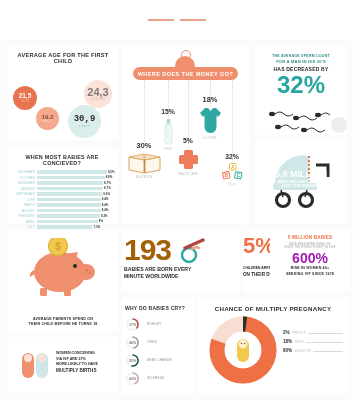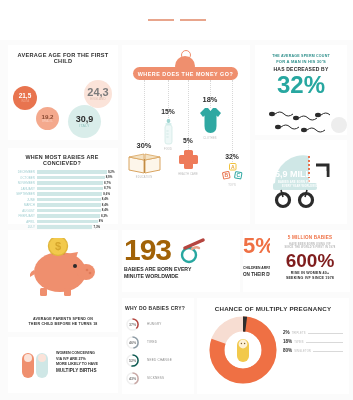--- a/index.html
+++ b/index.html
@@ -82,21 +82,21 @@
     <div class="bub" style="left:76px;top:35px;width:28px;height:28px;background:#fbe3d9;">
       <b style="font-size:11px;color:#7b7b7b;">24,3</b>
       <i style="font-size:2.9px;color:#d9b9ab;margin-top:.6px;">ENGLAND</i>
     </div>
 
     <div class="bub" style="left:28px;top:62px;width:23px;height:23px;background:#f4a98d;">
       <b style="font-size:6.2px;color:#8a4a33;">19,2</b>
       <i style="font-size:2.8px;color:#fbd3c4;margin-top:.5px;">BRAZIL</i>
     </div>
 
-    <div class="bub" style="left:60px;top:60px;width:33px;height:33px;background:#d9edea;">
+    <div class="bub" style="left:60px;top:60px;width:33px;height:33px;background:#d9edea;font-family:Liberation Mono, monospace;">
       <b style="font-size:9px;color:#2d2d2d;">30,9</b>
       <i style="font-size:3.6px;color:#8fc4bf;margin-top:.8px;">ITALY</i>
     </div>
   </div>
 
   <div class="card" style="left:8px;top:148px;width:110px;height:76px;padding:6px 5px 0 3px;">
     <div class="ctitle" style="font-size:5.4px;margin-bottom:4px;">WHEN MOST BABIES ARE CONCIEVED?</div>
     <div id="barlist">
         <div class="barrow">
           <div class="barlbl">DECEMBER</div>
@@ -339,21 +339,21 @@
       <path d="M8.5 4.2 L8.5 8.5 L11.4 10.2" stroke="#cfe7e6" stroke-width="1.4" fill="none"></path>
     </svg>
     <div style="position:absolute;left:0;top:36px;font-size:3.4px;font-weight:bold;color:#2b2b2b;white-space:nowrap;">CHILDREN ARRIVE EXACTLY</div>
     <div style="position:absolute;left:0;top:42px;font-size:4.6px;font-weight:bold;color:#2b2b2b;white-space:nowrap;">ON THEIR DUE DATE</div>
   </div>
 
   <div class="card" style="left:270px;top:230px;width:80px;height:62px;padding-top:5px;">
     <div class="smallcap" style="font-size:4.6px;color:#ef7044;">5 MILLION BABIES</div>
     <div class="smallcap" style="font-size:2.6px;color:#b8b8b8;margin-top:1px;">HAVE BEEN BORN USING IVF</div>
     <div class="smallcap" style="font-size:2.6px;color:#b8b8b8;">SINCE THE WORLD'S FIRST IN 1978</div>
-    <div class="bignum" style="font-size:19px;color:#7f1d1d;margin-top:2px;">600%</div>
+    <div class="bignum" style="font-size:14px;color:#a21caf;margin-top:2px;">600%</div>
     <div class="smallcap" style="font-size:3.6px;color:#2b2b2b;margin-top:1px;">RISE IN WOMEN 40+</div>
     <div class="smallcap" style="font-size:3.6px;color:#2b2b2b;">SEEKING IVF SINCE 1978</div>
   </div>
 
   <div class="card" style="left:122px;top:298px;width:72px;height:96px;padding:7px 0 0 3px;">
     <div class="ctitle" style="text-align:left;font-size:5px;margin-bottom:4px;">WHY DO BABIES CRY?</div>
     <div id="crylist">
         <div style="display: flex; align-items: center; height: 18px;">
           <svg width="15" height="15" viewBox="0 0 15 15">
             <circle cx="7.5" cy="7.5" r="5.6" fill="none" stroke="#f0f0f0" stroke-width="1.5"></circle>

